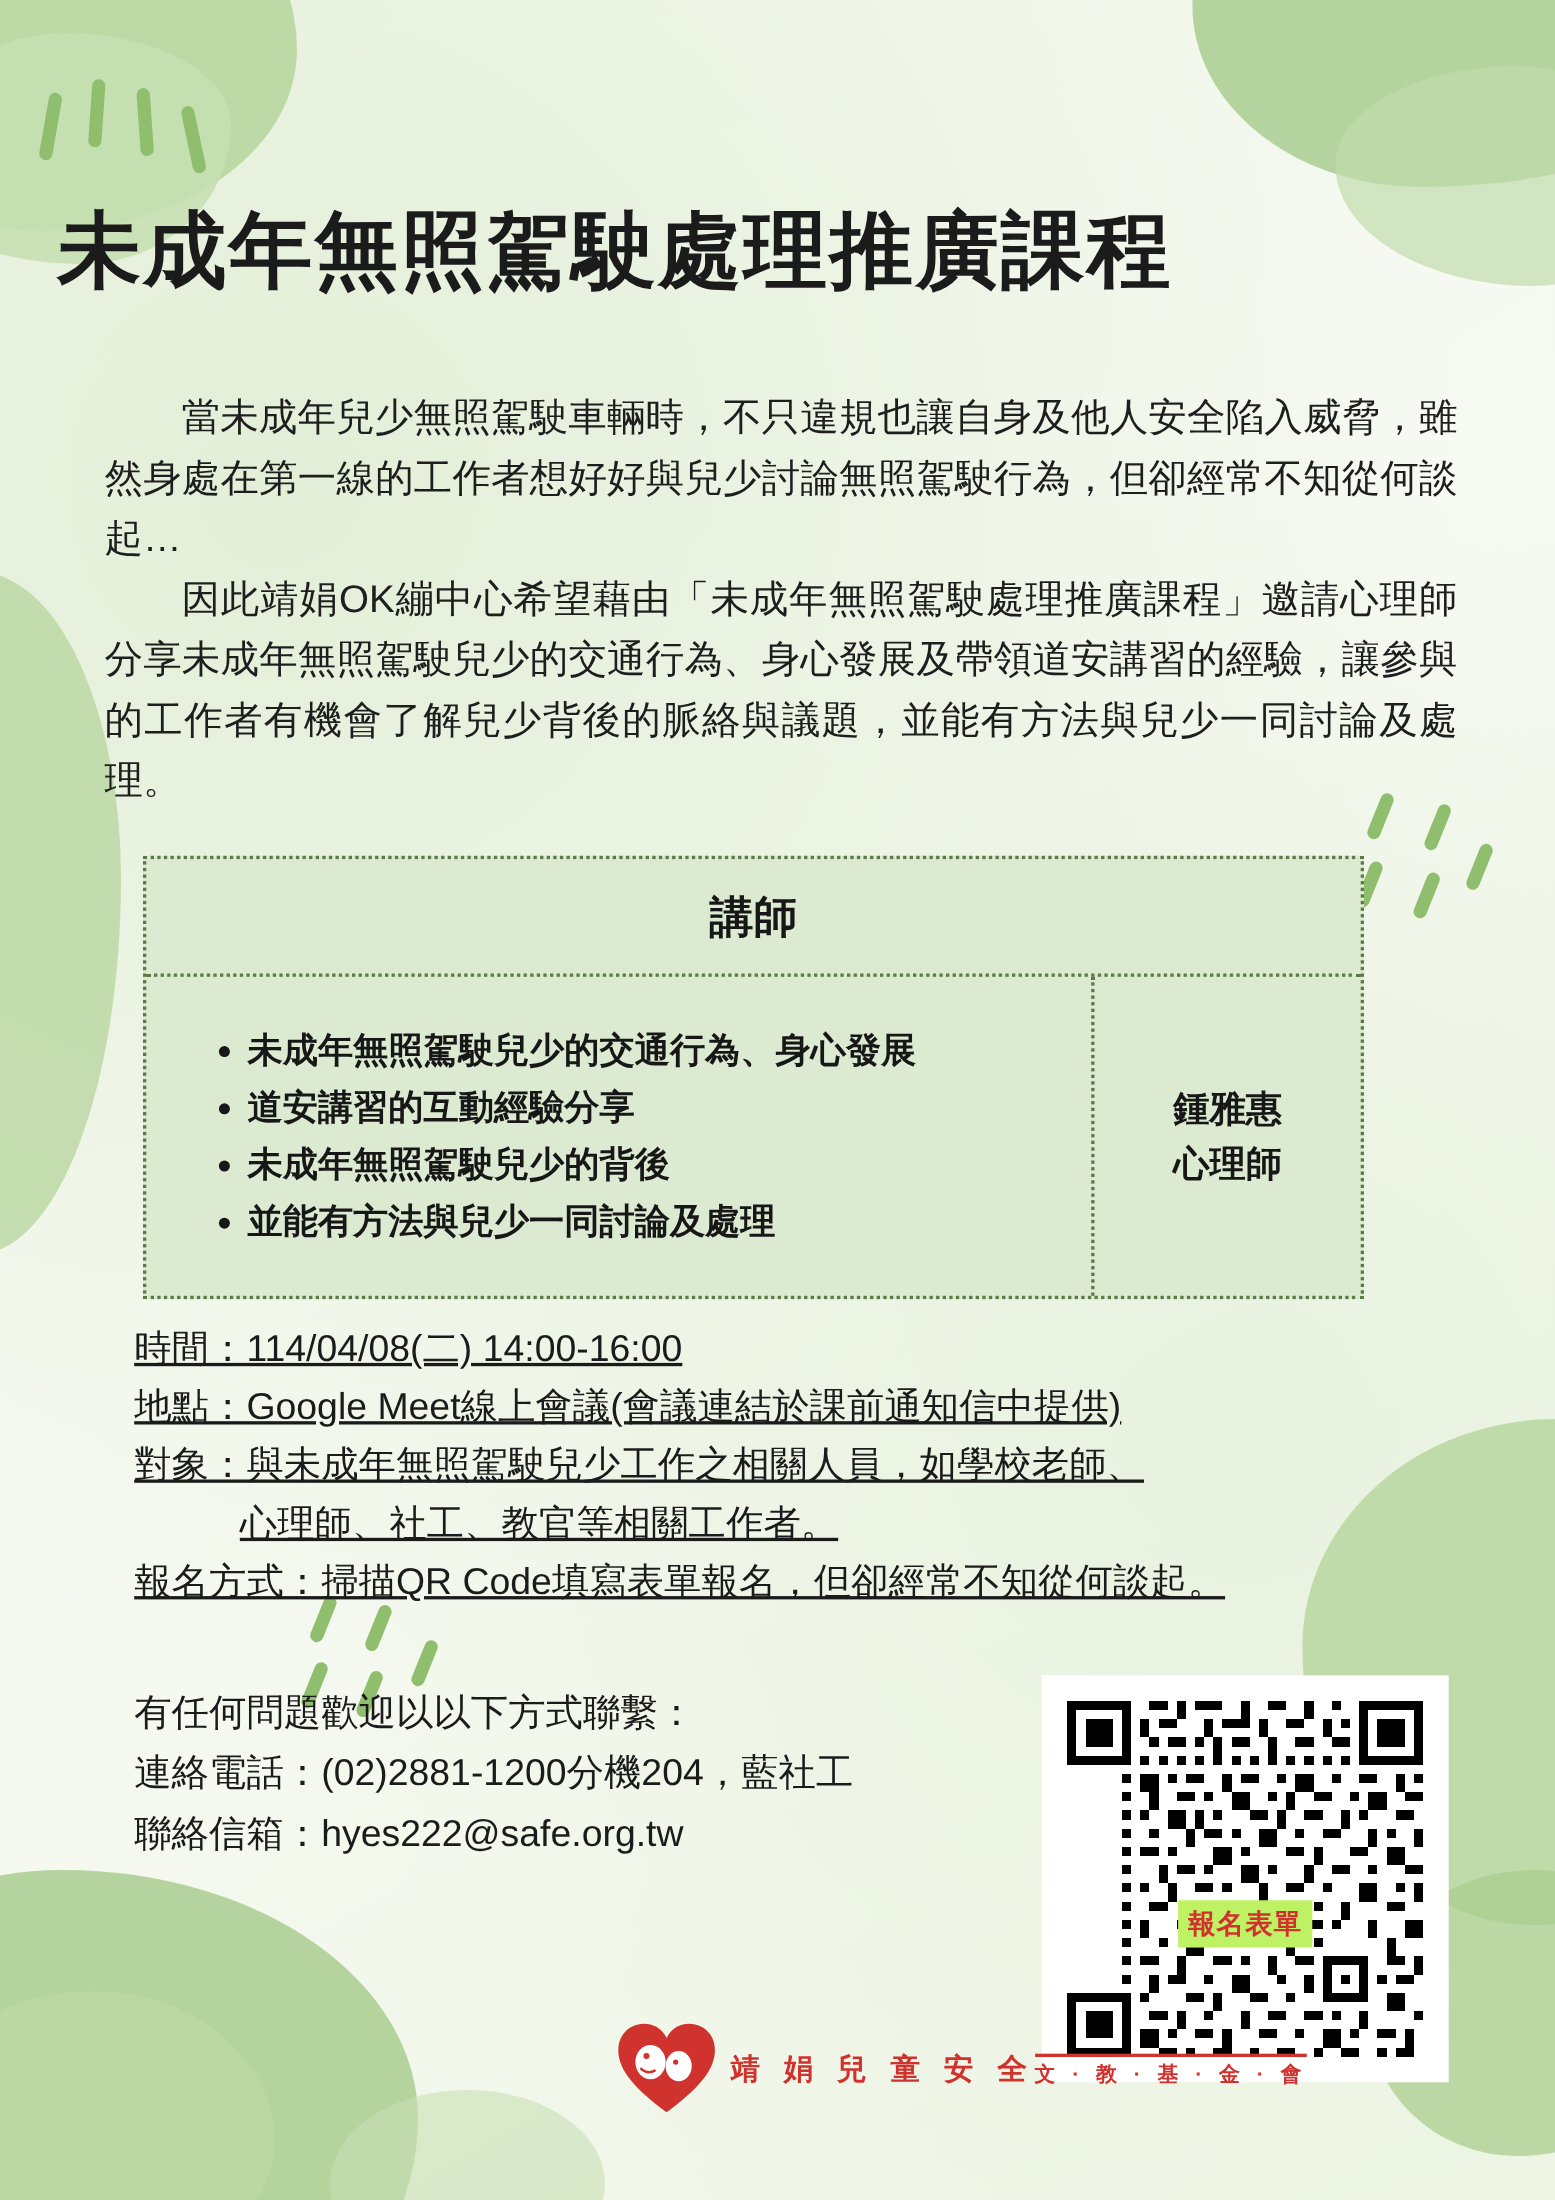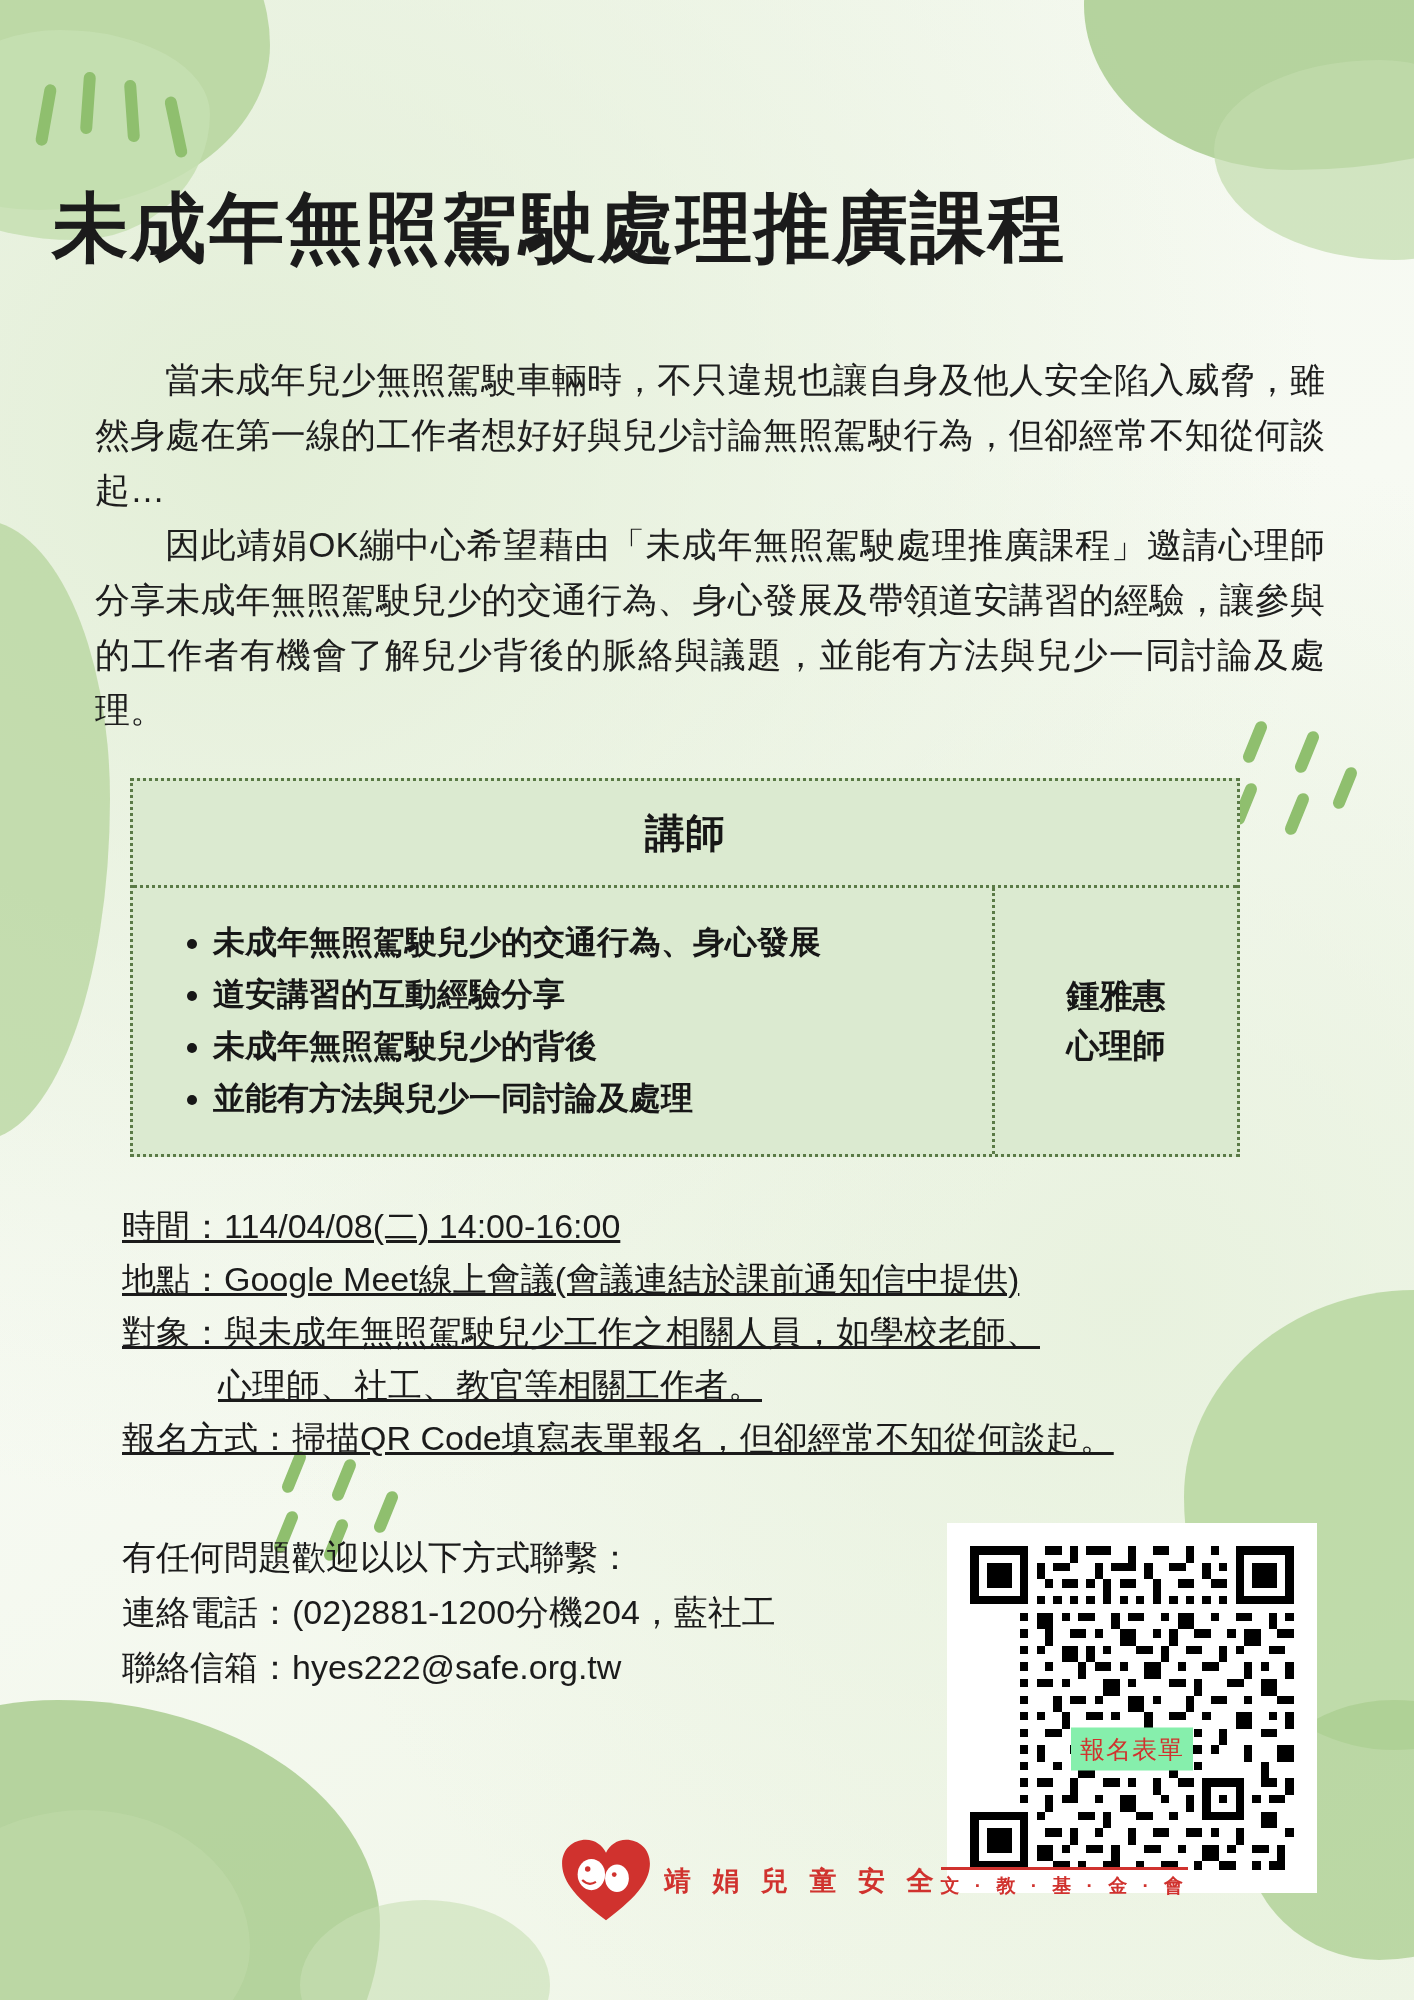--- a/index.html
+++ b/index.html
@@ -196,21 +196,21 @@
     align-items: flex-start;
   }
   .ct-body .ct-c2 {
     font-size: 33px;
     font-weight: bold;
     line-height: 50px;
     text-align: center;
     color: #171717;
   }
   ul.bullets {
-    margin: 4px;
+    margin: 16px;
     padding-left: 42px;
     list-style: disc;
   }
   ul.bullets li {
     font-size: 32px;
     font-weight: bold;
     line-height: 52px;
     color: #171717;
   }
 
@@ -254,24 +254,24 @@
     position: relative;
     width: 340px;
     height: 340px;
   }
   .qr-wrap svg { display: block; }
   .qr-label {
     position: absolute;
     left: 50%;
     top: 62%;
     transform: translate(-50%, -50%);
-    background: #86efac;
+    background: #bef264;
     color: #d0322e;
     font-size: 25px;
-    font-weight: normal;
+    font-weight: bold;
     padding: 5px 9px;
     letter-spacing: 1px;
     white-space: nowrap;
   }
 
   
   .logo {
     position: absolute;
     left: 560px;
     top: 1838px;

